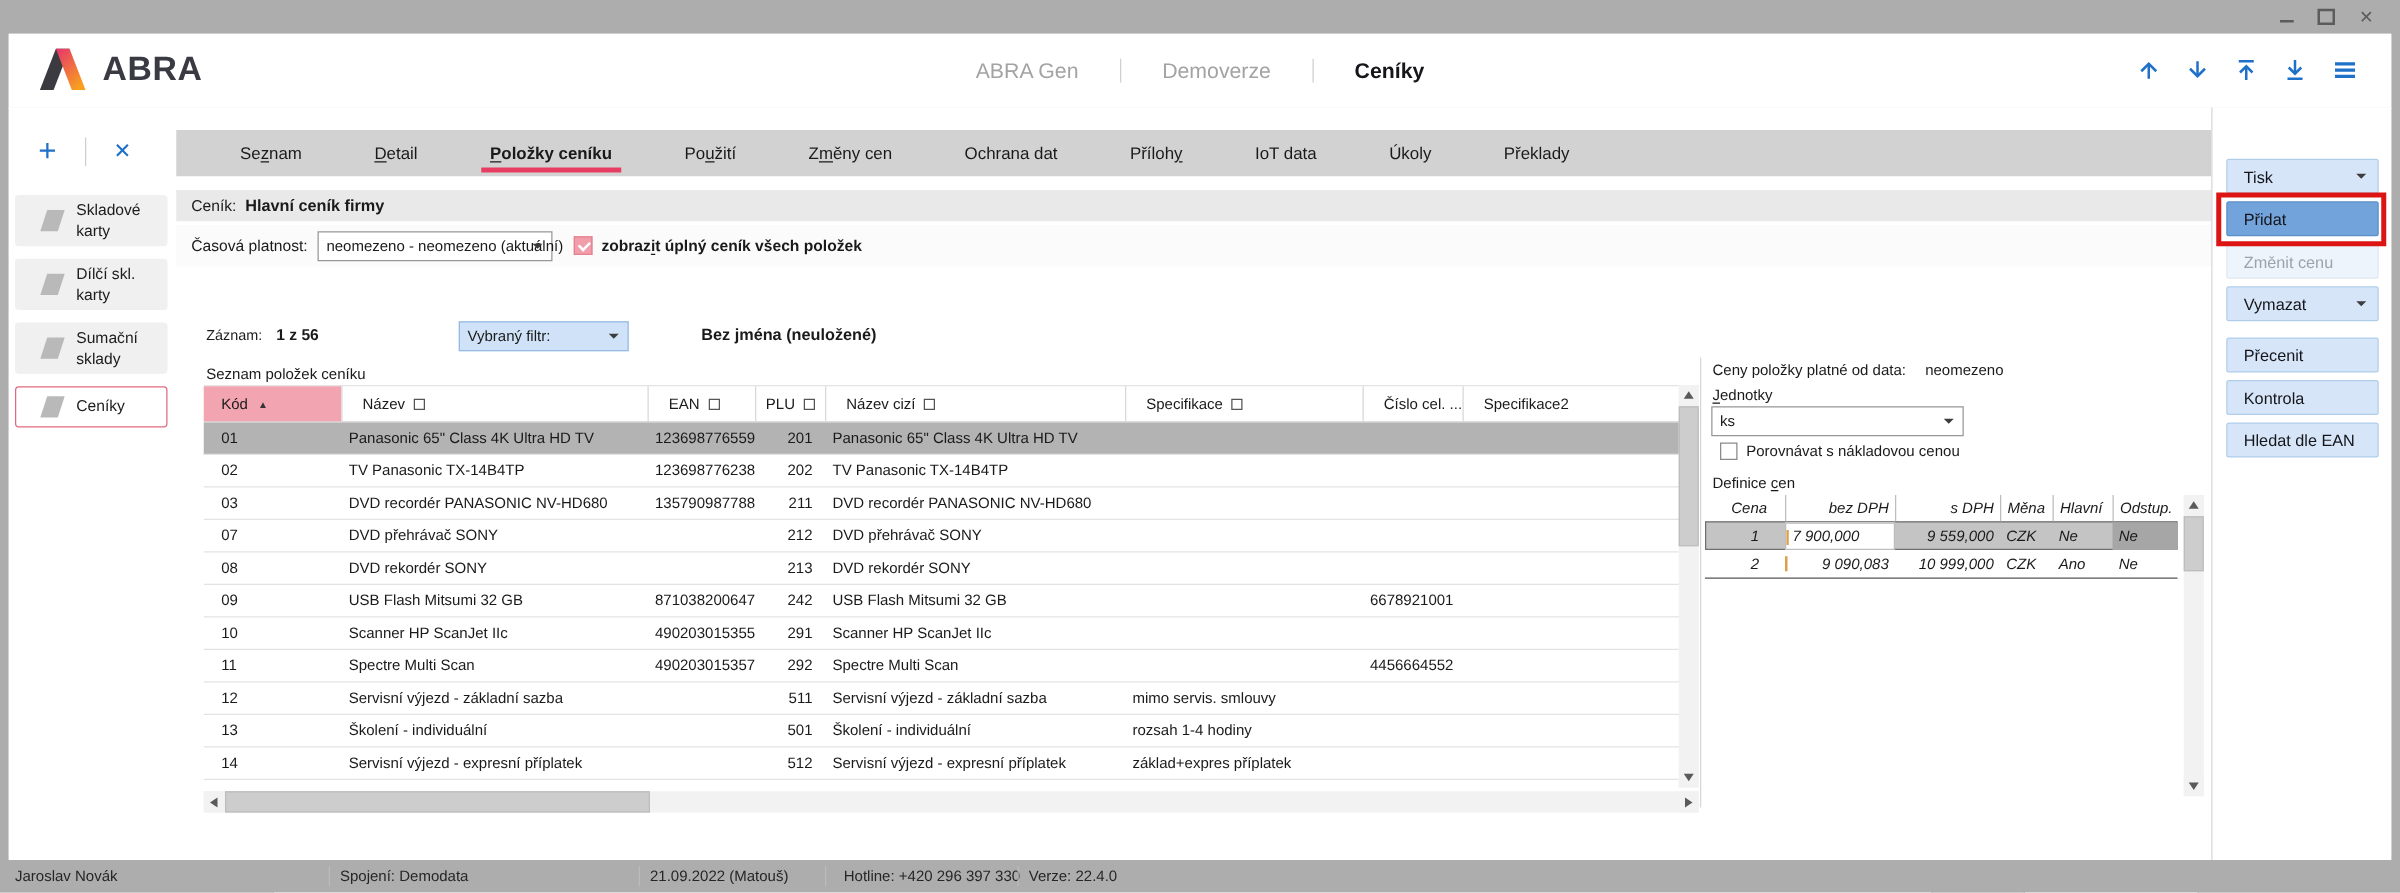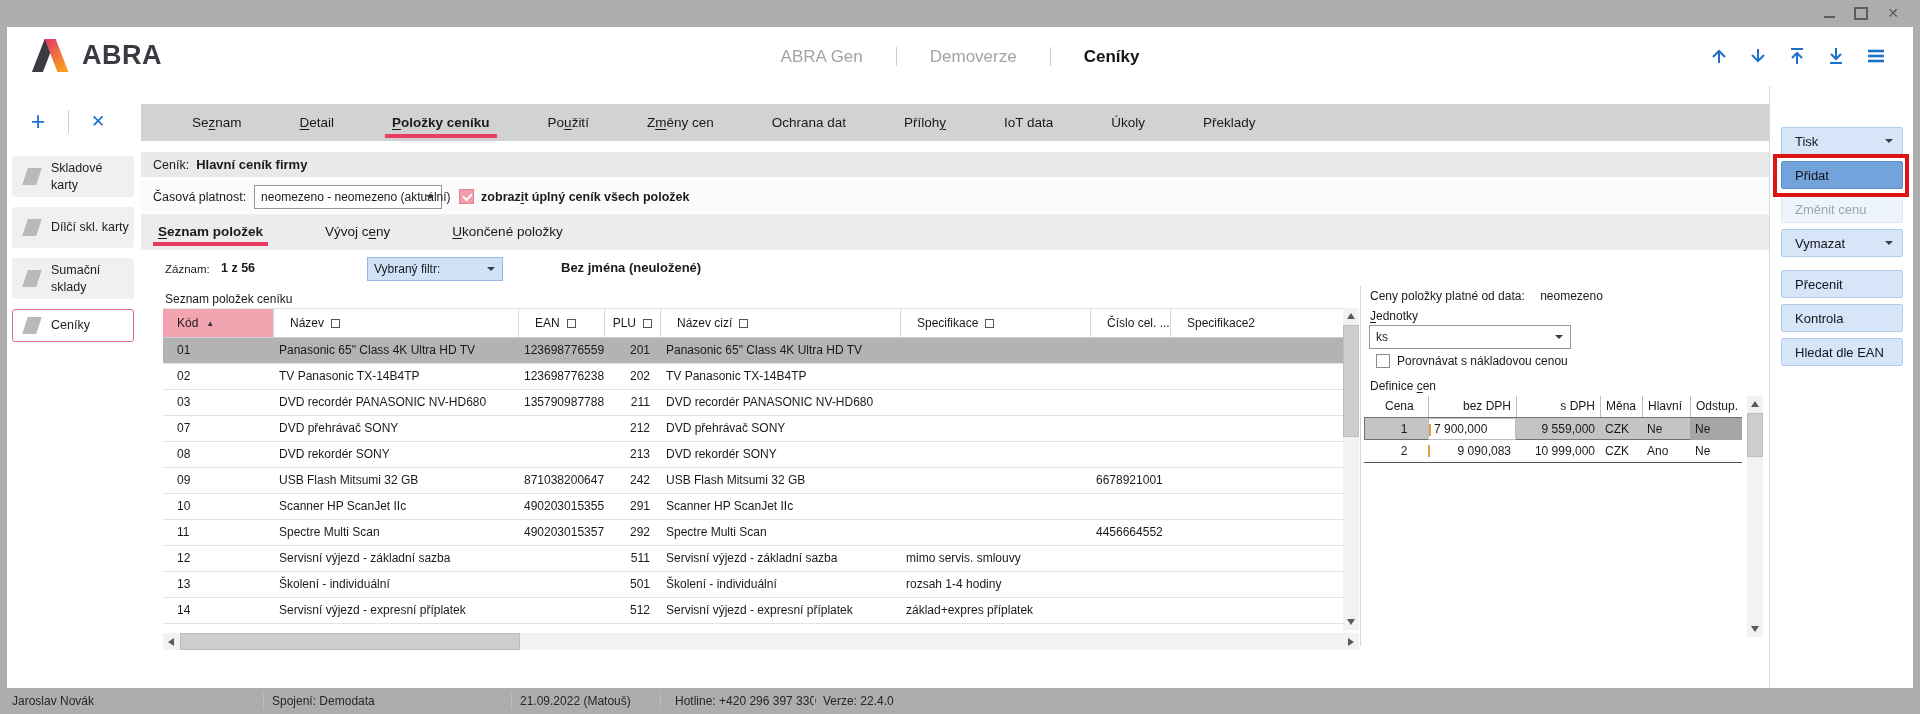--- a/index.html
+++ b/index.html
@@ -27,21 +27,21 @@
   .crumb-sep{width:1px;height:19px;background:#cfcfcf;}
   .navicons{position:absolute;right:26px;top:19px;display:flex;gap:19px;}
   .navicons svg{display:block;}
 
   
   .sidebar{position:absolute;left:0;top:59px;width:134px;bottom:0;background:#fff;}
   .side-tools{display:flex;align-items:center;margin:22px 0 22px 21px;height:26px;}
   .side-add{font-size:25px;color:#1e70c8;line-height:24px;width:20px;text-align:center;}
   .side-div{width:1px;height:23px;background:#cfcfcf;margin:0 20px;}
   .side-close{font-size:17px;color:#1e70c8;width:18px;text-align:center;}
-  .side-item{margin:0 7px 10px 5px;background:#f0f0f0;border-radius:3px;min-height:41px;display:flex;align-items:center;padding:0 4px;border:1px solid #f0f0f0;box-sizing:border-box;}
+  .side-item{margin:0 7px 10px 5px;background:#f0f0f0;border-radius:3px;min-height:41px;display:flex;align-items:center;padding:0 14px;border:1px solid #f0f0f0;box-sizing:border-box;}
   .side-item.selected{background:#fff;border-color:#e06a80;min-height:33px;}
   .side-icon{width:14px;height:17px;background:#b9b9b9;transform:skewX(-18deg);margin:0 12px 0 8px;flex:none;}
   .side-label{font-size:12.5px;color:#1c1c1c;line-height:1.3;}
 
   
   .main{position:absolute;left:134px;top:59px;right:143px;bottom:0;background:#fff;}
   .tabbar{position:absolute;top:18px;left:0;right:0;height:37px;background:#d2d2d2;display:flex;align-items:center;padding-left:22px;box-sizing:border-box;}
   .tab{padding:0 29px;font-size:13.5px;height:37px;line-height:37px;position:relative;white-space:nowrap;}
   .tab.active{font-weight:bold;}
   .tab.active::after{content:"";position:absolute;left:22px;right:22px;bottom:3px;height:4px;background:#e73d63;}
@@ -107,21 +107,21 @@
   .pane{position:absolute;top:200px;left:1219px;right:0;height:360px;border-left:1px solid #d6d6d6;background:#fff;}
   .p-valid{position:absolute;left:9px;top:3px;font-size:12px;}
   .p-valid b{font-weight:normal;margin-left:12px;}
   .p-units{position:absolute;left:9px;top:23px;font-size:12px;}
   .p-combo{position:absolute;left:8px;top:39px;width:202px;}
   .p-cbrow{position:absolute;left:8px;top:68px;display:flex;align-items:center;}
   .p-cbrow .cbx{width:14px;height:14px;}
   .p-cbrow span{margin-left:7px;font-size:12px;}
   .p-def{position:absolute;left:9px;top:93px;font-size:12px;}
   .ptable{position:absolute;left:3px;top:110px;width:378px;}
-  .pgrid{display:grid;grid-template-columns:16px 48px 88px 84px 42px 48px 52px;}
+  .pgrid{display:grid;grid-template-columns:16px 48px 88px 84px 42px 48px 52px;font-style:italic;}
   .phead{height:21px;}
   .phc{font-size:12px;line-height:20px;border-left:1px solid #bdbdbd;padding:0 5px;box-sizing:border-box;overflow:hidden;white-space:nowrap;}
   .phc:nth-child(1),.phc:nth-child(2){border-left:none;}
   .phc.right{text-align:right;}
   .prow{height:23px;align-items:center;box-sizing:border-box;}
   .prow.selected{background:#c4c4c4;box-shadow:inset 0 0 0 1px #6f6f6f;}
   .pc{font-size:12px;line-height:22px;padding:0 5px;box-sizing:border-box;overflow:hidden;white-space:nowrap;position:relative;}
   .pc.right{text-align:right;}
   .pc.center{text-align:center;}
   .pc.selector{padding:0;}
@@ -262,25 +262,20 @@
 
     <div class="platnost">
       <span>Časová platnost:</span>
       <div class="combo">
         <span>neomezeno - neomezeno (aktuální)</span>
       </div>
       <span class="cbx checked"></span>
       <span class="cbx-label">zobraz<u>i</u>t úplný ceník všech položek</span>
     </div>
 
-    <div class="subtabs" id="subtabbar">
-        <div class="subtab active"><u>S</u>eznam položek</div>
-        <div class="subtab">Vývoj c<u>e</u>ny</div>
-        <div class="subtab"><u>U</u>končené položky</div>
-      </div>
 
     <div class="recordrow">
       <span class="rec-label">Záznam:</span>
       <span class="rec-value">1 z 56</span>
       <div class="combo filter-combo">
         <span>Vybraný filtr:</span>
       </div>
       <span class="filter-value">Bez jména (neuložené)</span>
     </div>
 

